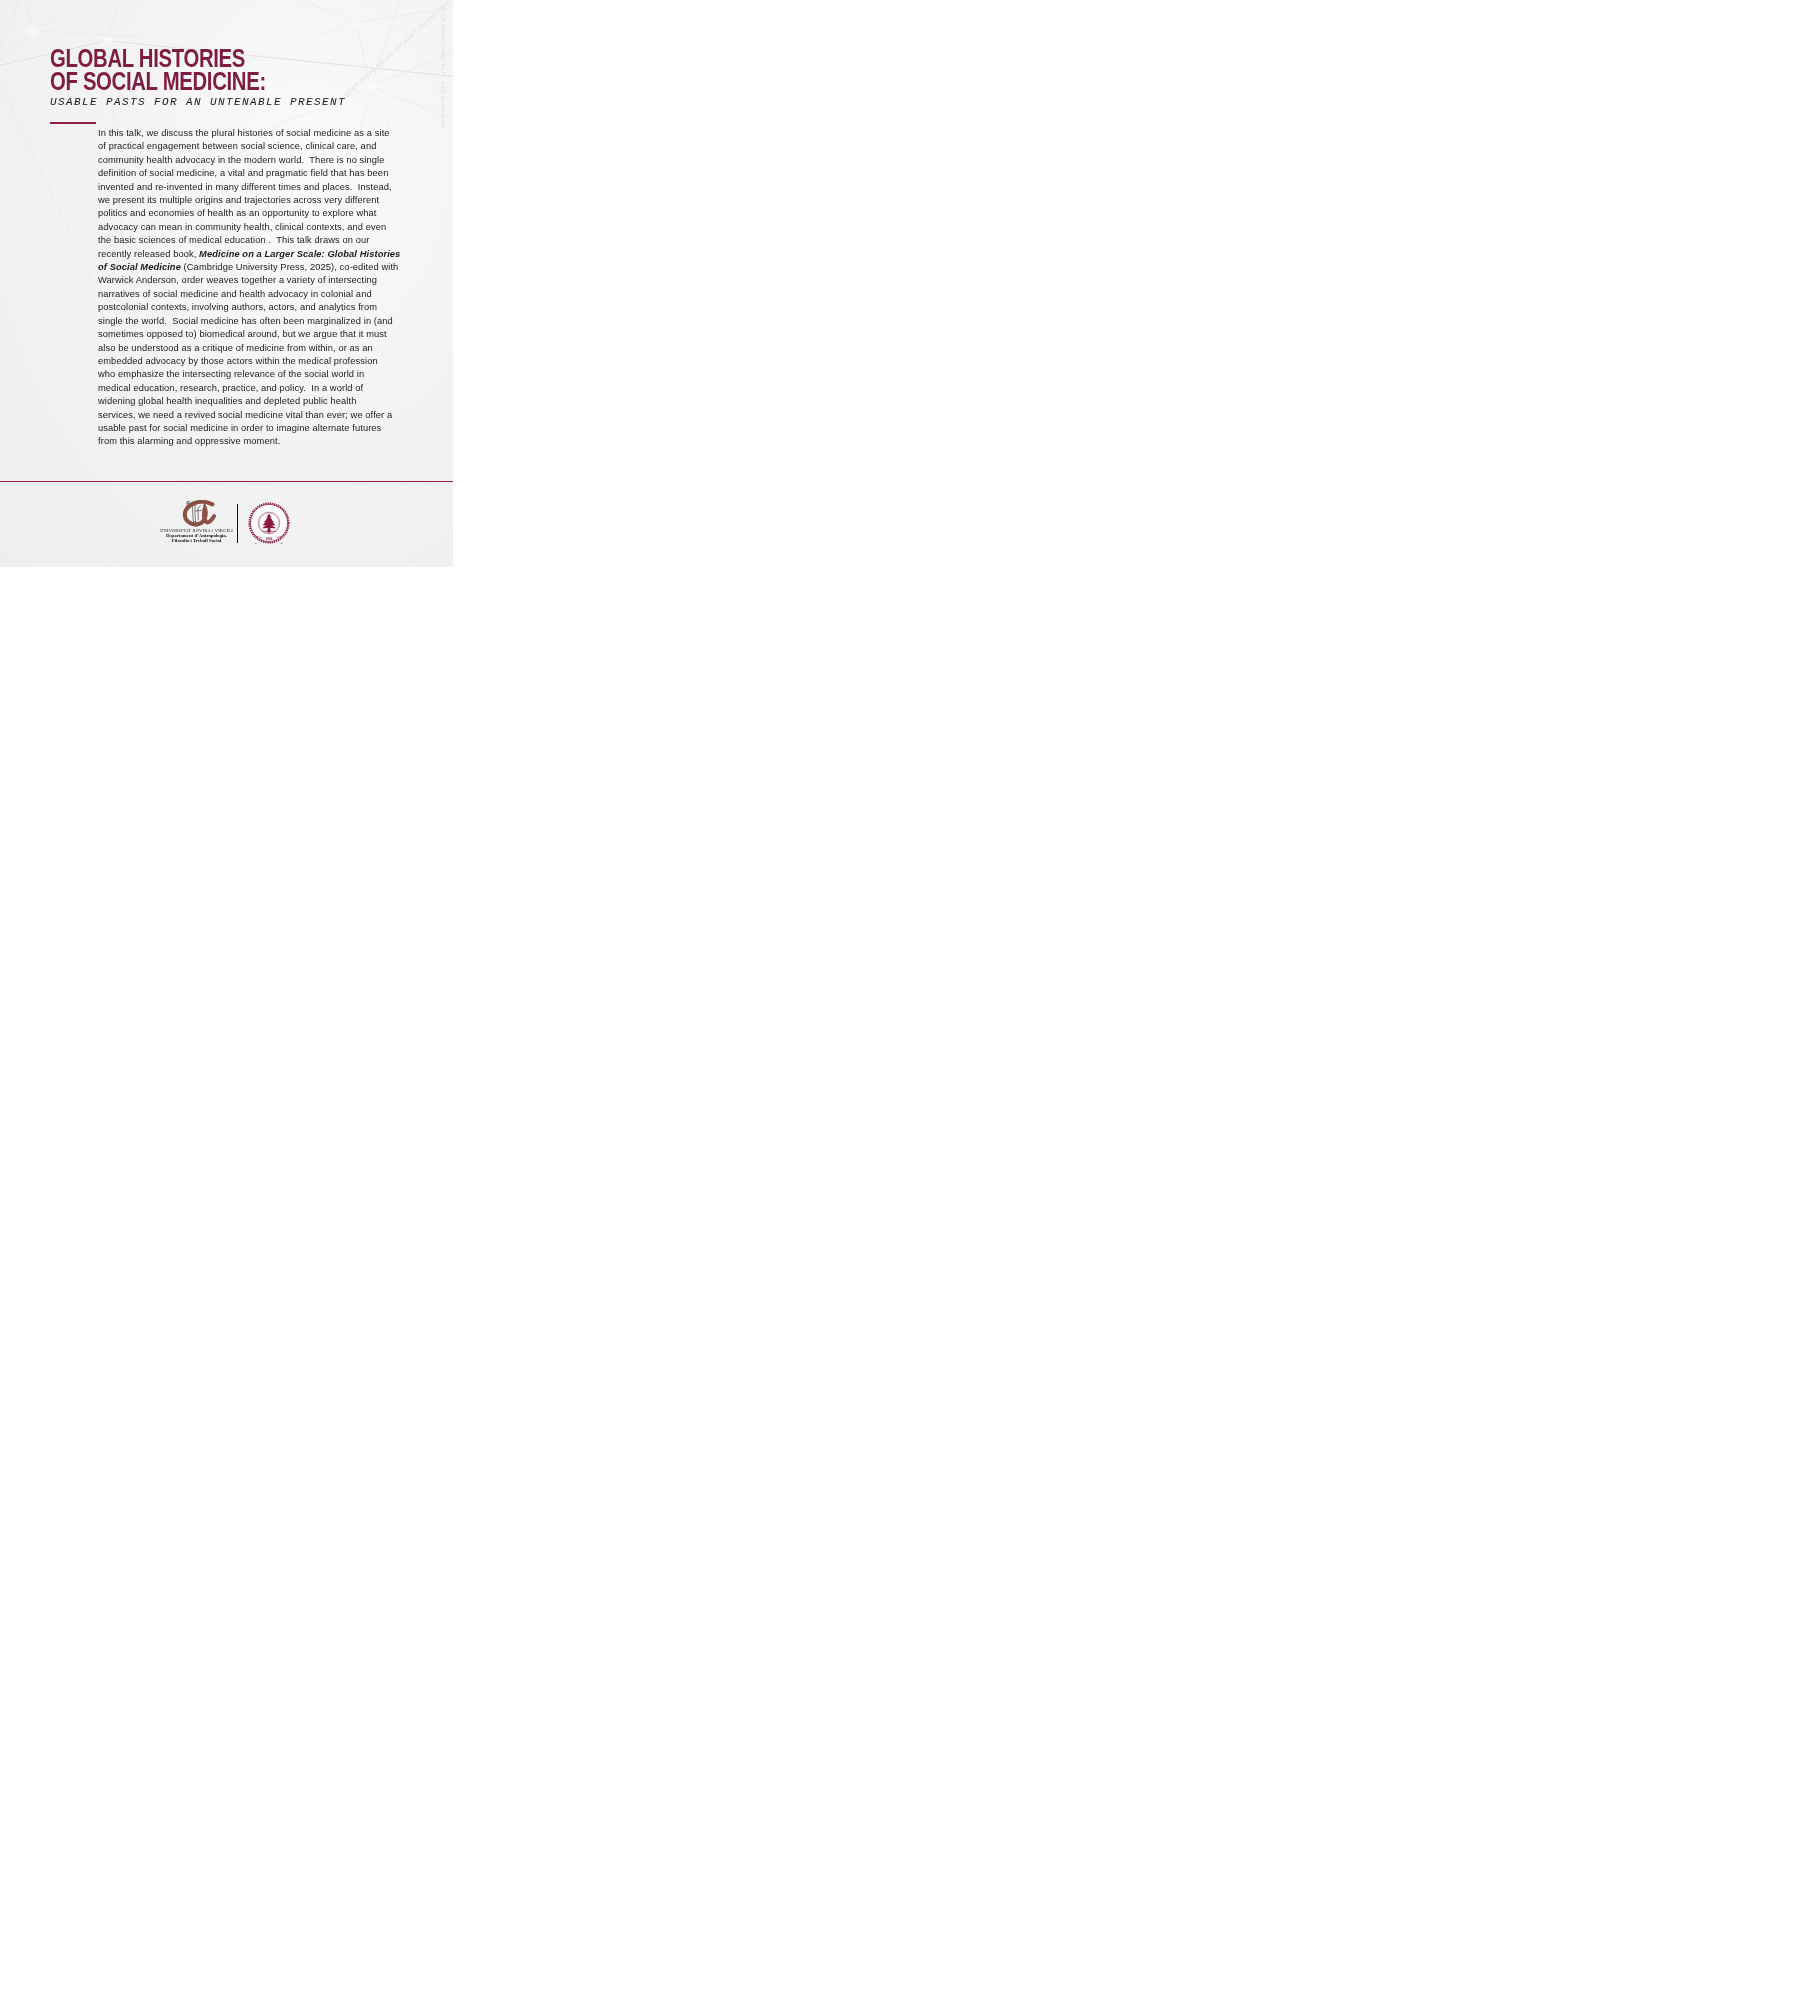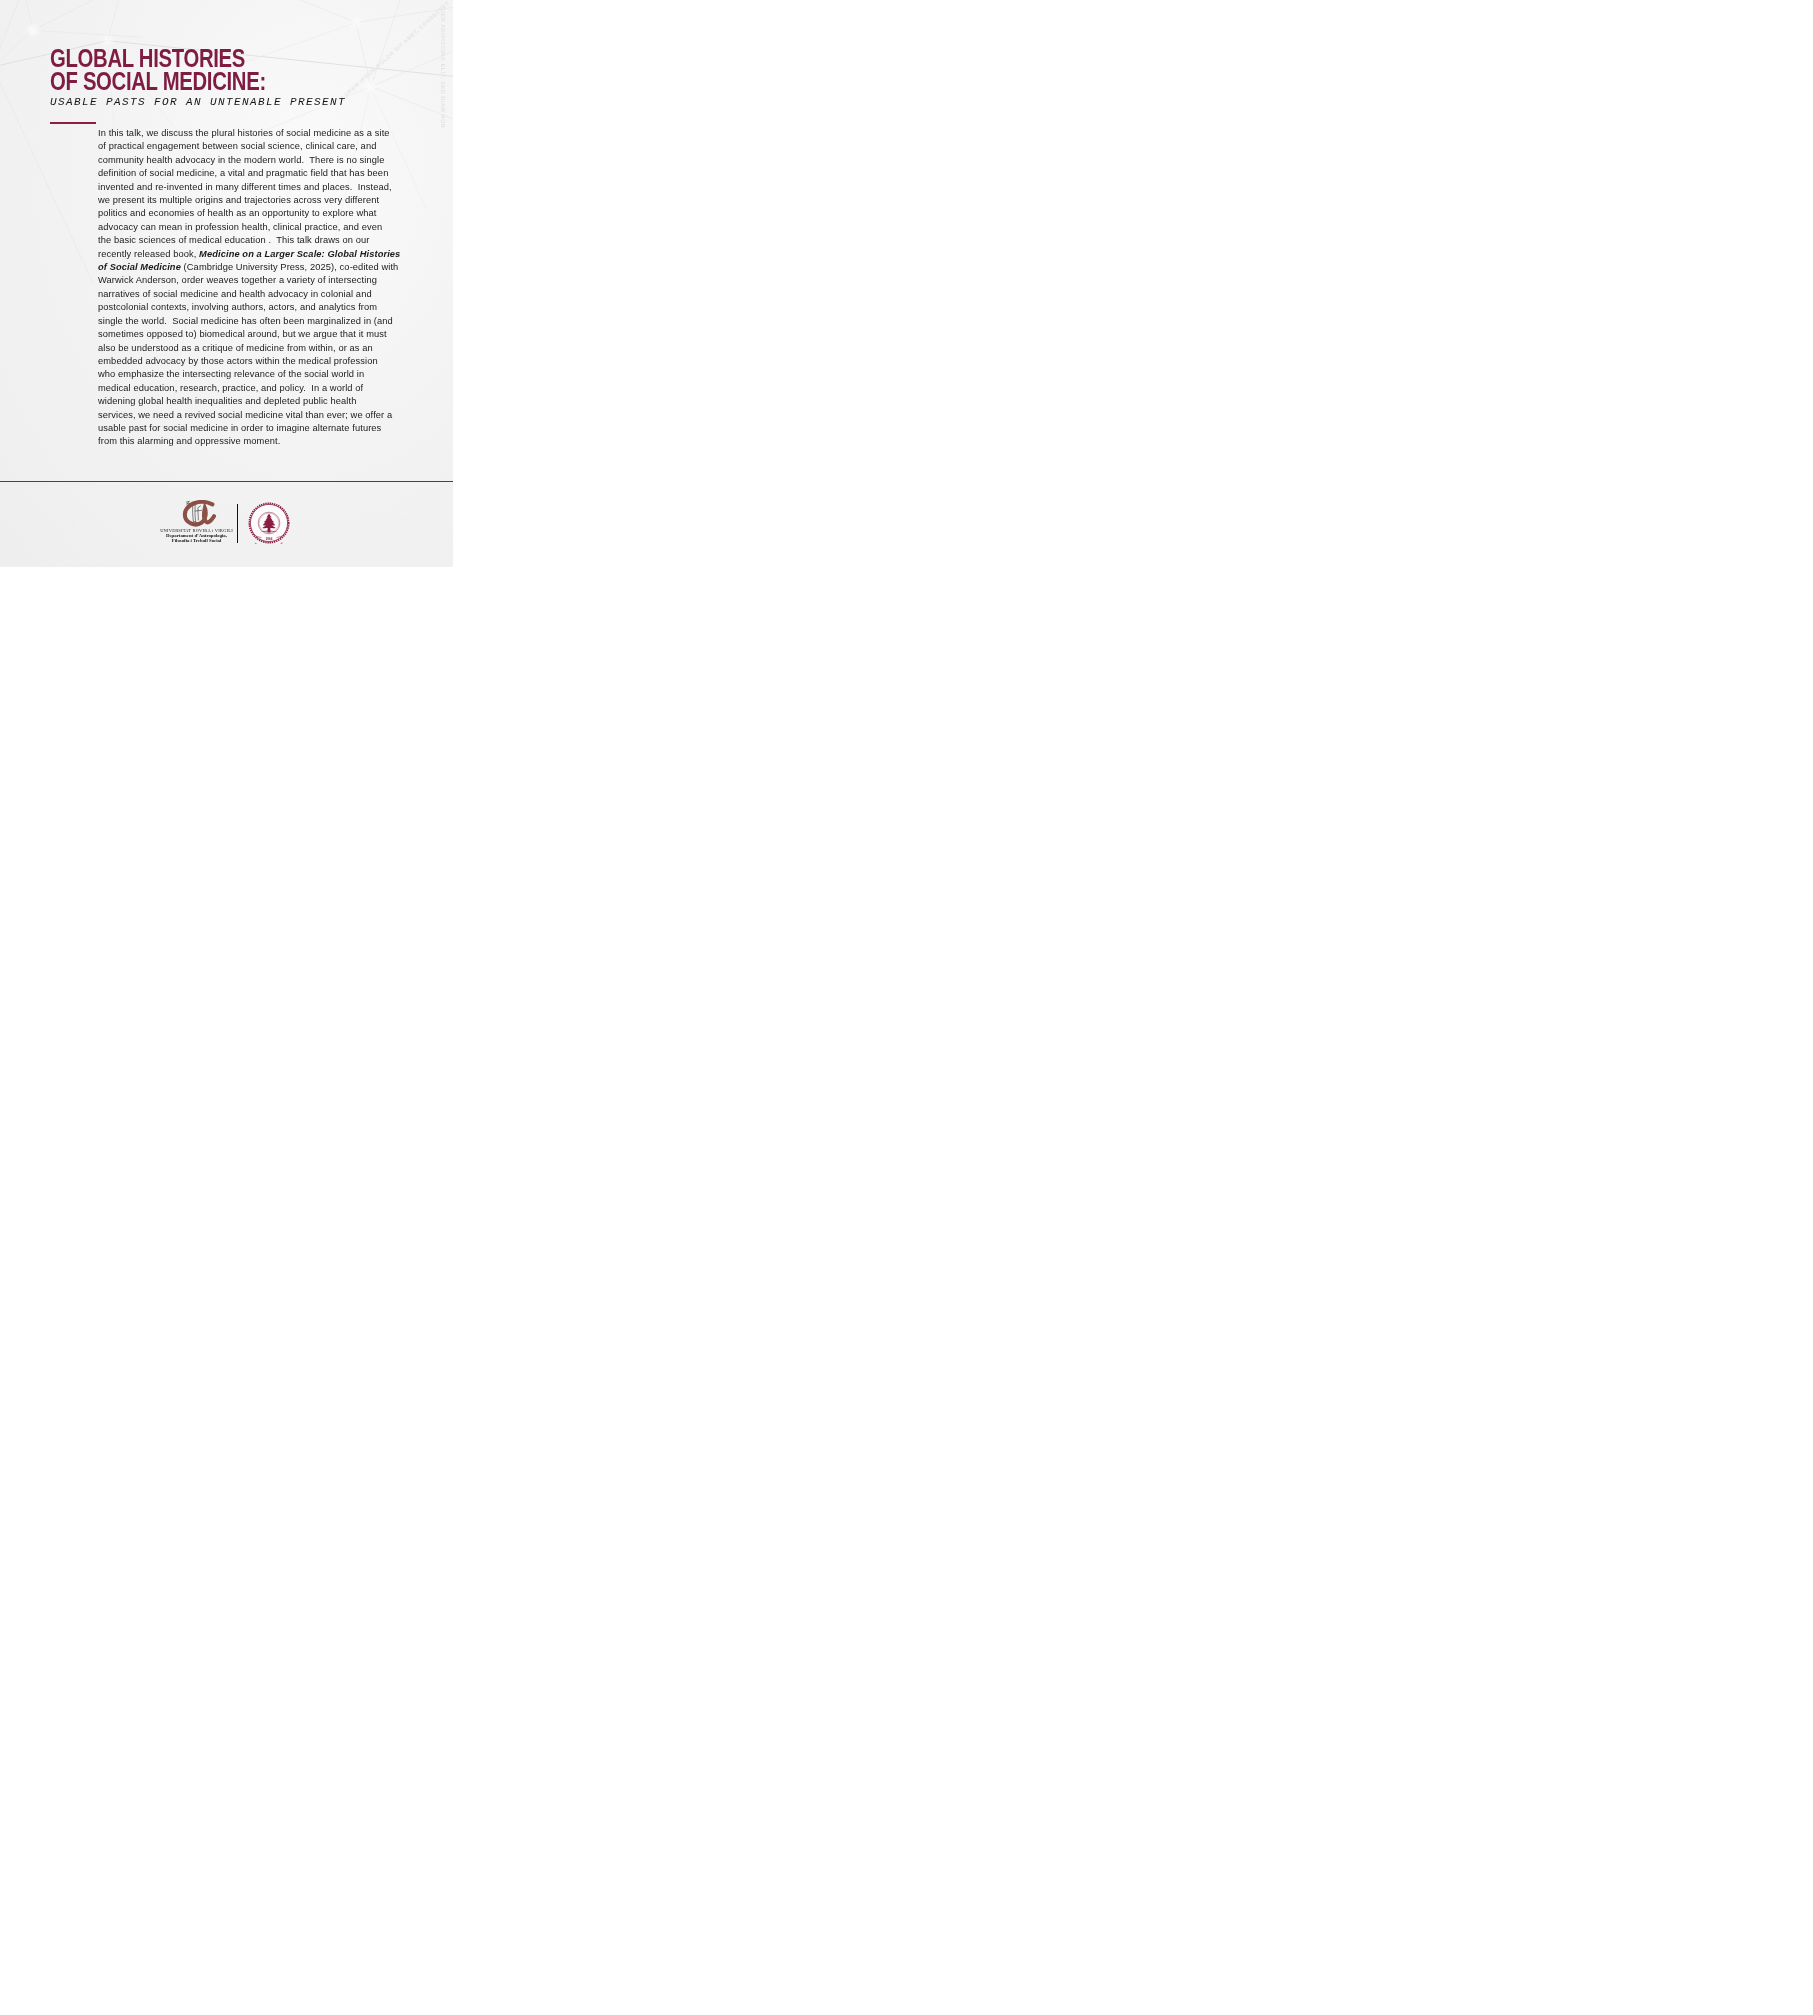--- a/index.html
+++ b/index.html
@@ -81,21 +81,21 @@
   <div class="accent-bar"></div>
 
   <div class="abstract" id="abstract">
       <div class="line"><span>In this talk, we discuss the plural histories of social medicine as a site</span></div>
       <div class="line"><span>of practical engagement between social science, clinical care, and</span></div>
       <div class="line"><span>community health advocacy in the modern world.  There is no single</span></div>
       <div class="line"><span>definition of social medicine, a vital and pragmatic field that has been</span></div>
       <div class="line"><span>invented and re-invented in many different times and places.  Instead,</span></div>
       <div class="line"><span>we present its multiple origins and trajectories across very different</span></div>
       <div class="line"><span>politics and economies of health as an opportunity to explore what</span></div>
-      <div class="line"><span>advocacy can mean in profession health, clinical practice, and even</span></div>
+      <div class="line"><span>advocacy can mean in community health, clinical contexts, and even</span></div>
       <div class="line"><span>the basic sciences of medical education .  This talk draws on our</span></div>
       <div class="line"><span>recently released book, </span><span class="it">Medicine on a Larger Scale: Global Histories</span></div>
       <div class="line"><span class="it">of Social Medicine</span><span> (Cambridge University Press, 2025), co-edited with</span></div>
       <div class="line"><span>Warwick Anderson, order weaves together a variety of intersecting</span></div>
       <div class="line"><span>narratives of social medicine and health advocacy in colonial and</span></div>
       <div class="line"><span>postcolonial contexts, involving authors, actors, and analytics from</span></div>
       <div class="line"><span>single the world.  Social medicine has often been marginalized in (and</span></div>
       <div class="line"><span>sometimes opposed to) biomedical around, but we argue that it must</span></div>
       <div class="line"><span>also be understood as a critique of medicine from within, or as an</span></div>
       <div class="line"><span>embedded advocacy by those actors within the medical profession</span></div>

